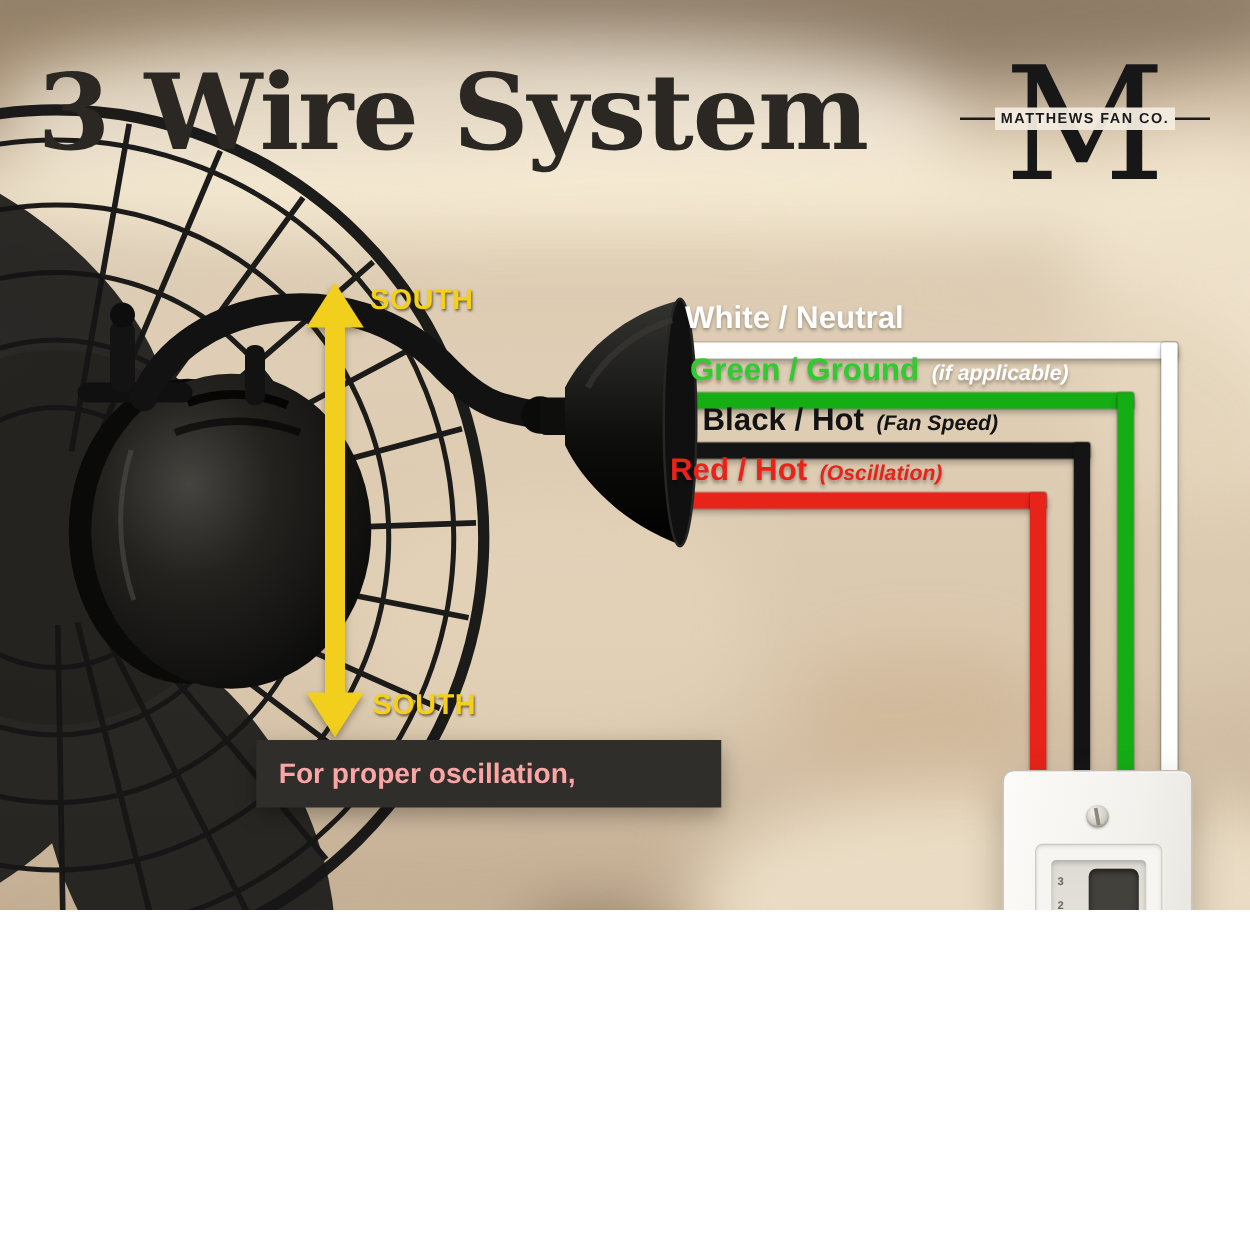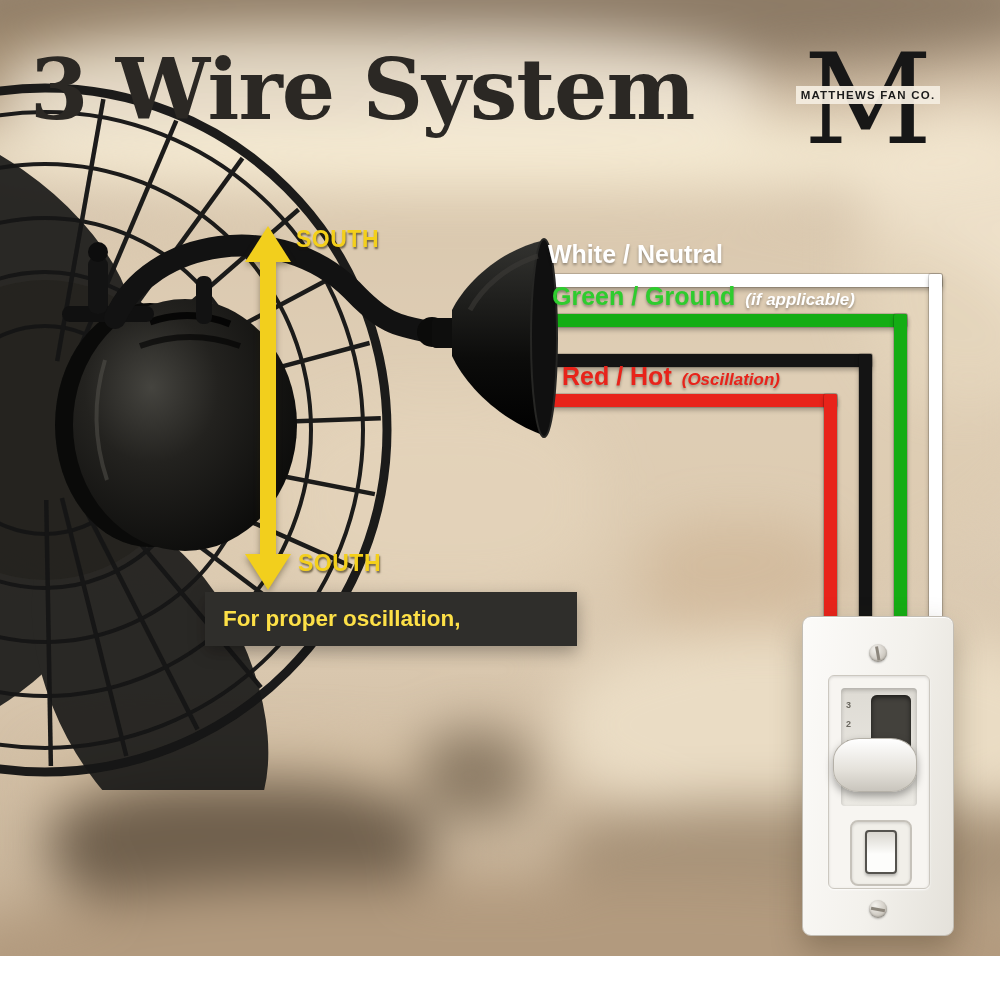--- a/index.html
+++ b/index.html
@@ -1,17 +1,17 @@
 <!DOCTYPE html>
 <html><head>
 <meta charset="utf-8">
 <style>
   html,body{margin:0;padding:0;}
   .canvas{
-    position:relative;width:1000px;height:956px;overflow:hidden;
+    position:relative;width:1000px;height:728px;overflow:hidden;
     background:linear-gradient(180deg,#c9b59c 0%,#e2d3bd 40%,#d9c7ae 70%,#c3ae93 100%);
     font-family:"Liberation Sans",sans-serif;
     text-decoration:underline;
   }
   
   .bg{position:absolute;inset:0;z-index:0;filter:blur(26px);}
   .blob{position:absolute;border-radius:40%;}
   
   .title{
     position:absolute;left:30px;top:40px;z-index:5;
@@ -19,21 +19,21 @@
     font-weight:bold;font-size:84px;letter-spacing:-1px;color:#2b2824;
     white-space:nowrap;
   }
   
   .logo{position:absolute;left:768px;top:34px;width:200px;height:142px;z-index:5;}
   .logo-m{
     position:absolute;left:0;top:0;width:100%;text-align:center;
     font-family:"DejaVu Serif","Liberation Serif",serif;font-size:126px;line-height:1.05;
     color:#171717;
   }
-  .logo-band{position:absolute;left:0;top:52px;width:100%;display:flex;align-items:center;flex-direction:column;}
+  .logo-band{position:absolute;left:0;top:52px;width:100%;display:flex;align-items:center;}
   .logo-band .rule{flex:1;height:2.5px;background:#1b1b1b;}
   .logo-company{
     padding:3px 5px;background:#f2ead cc;background:rgba(243,236,223,.95);
     font-size:11.5px;font-weight:bold;letter-spacing:1.2px;color:#1b1b1b;white-space:nowrap;
   }
   
   .fan{position:absolute;left:0;top:60px;width:600px;height:730px;z-index:3;}
   
   .arrow{position:absolute;left:233px;top:222px;width:70px;height:372px;z-index:4;
     filter:drop-shadow(0 3px 3px rgba(40,30,0,.4));}
@@ -51,21 +51,21 @@
     text-shadow:0 2px 3px rgba(0,0,0,.35);display:flex;align-items:baseline;
   }
   .wnote{font-style:italic;font-size:17px;font-weight:bold;margin-left:10px;}
   
   .note{
     position:absolute;left:205px;top:592px;width:372px;z-index:5;
     background:#2f2e2b;color:#ffffff;padding:13px 18px;box-sizing:border-box;
     font-size:22.5px;font-weight:bold;line-height:1.25;
     box-shadow:0 6px 16px rgba(0,0,0,.3);
   }
-  .note .hl{color:#fde047;}
+  .note .hl{color:#fca5a5;}
   
   .switch{
     position:absolute;left:802px;top:616px;width:150px;height:318px;z-index:6;
     background:linear-gradient(100deg,#fcfbf9 0%,#f3f1ec 55%,#e4e1da 100%);
     border:1px solid #c2bdb4;border-radius:9px;
     box-shadow:0 14px 30px rgba(70,55,35,.35),inset 0 1px 0 rgba(255,255,255,.9);
   }
   .screw{
     position:absolute;left:66px;width:18px;height:18px;border-radius:50%;
     background:radial-gradient(circle at 35% 30%,#f4f2ee,#c9c4bb 70%,#a8a299);
@@ -228,21 +228,25 @@
   <div class="wseg" style="left: 859px; top: 354px; width: 13px; height: 270px; background: rgb(20, 20, 20);"></div>
   <div class="wseg" style="left: 824px; top: 394px; width: 13px; height: 230px; background: rgb(232, 35, 26);"></div>
 
   <div class="wlabel" style="left:552px;top:282px;">
     <span style="color: rgb(46, 204, 46);">Green / Ground</span>
     <span class="wnote" style="color: rgb(255, 255, 255);">(if applicable)</span>
   </div>
   <div class="wlabel" style="left:548px;top:240px;">
     <span style="color: rgb(255, 255, 255);">White / Neutral</span>
   </div>
-  <div class="wlabel" style="left:562px;top:362px;">
+  <div class="wlabel" style="left:562px;top:322px;text-shadow:none;">
+    <span style="color: rgb(19, 19, 19);">Black / Hot</span>
+    <span class="wnote" style="color: rgb(19, 19, 19);">(Fan Speed)</span>
+  </div>
+  <div class="wlabel" style="left:536px;top:362px;">
     <span style="color: rgb(232, 35, 26);">Red / Hot</span>
     <span class="wnote" style="color: rgb(232, 35, 26);">(Oscillation)</span>
   </div>
 
   <div class="note">
     <div class="hl">For proper oscillation,</div>
   </div>
 
   <div class="switch">
     <div class="screw" style="top:27px;">

